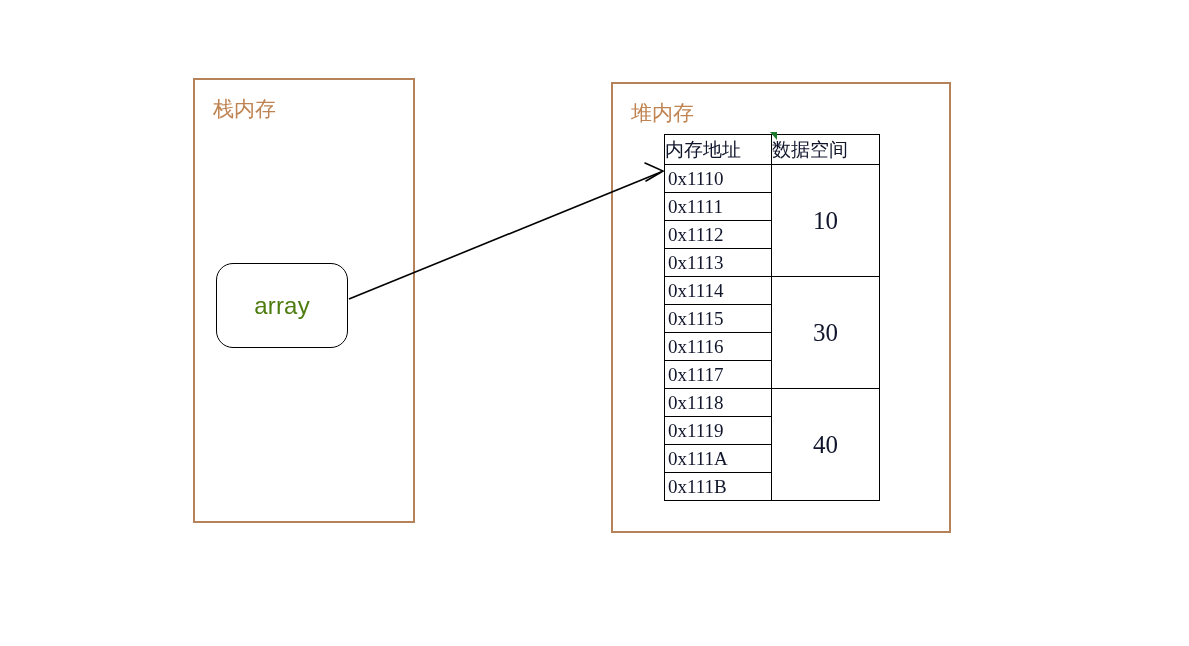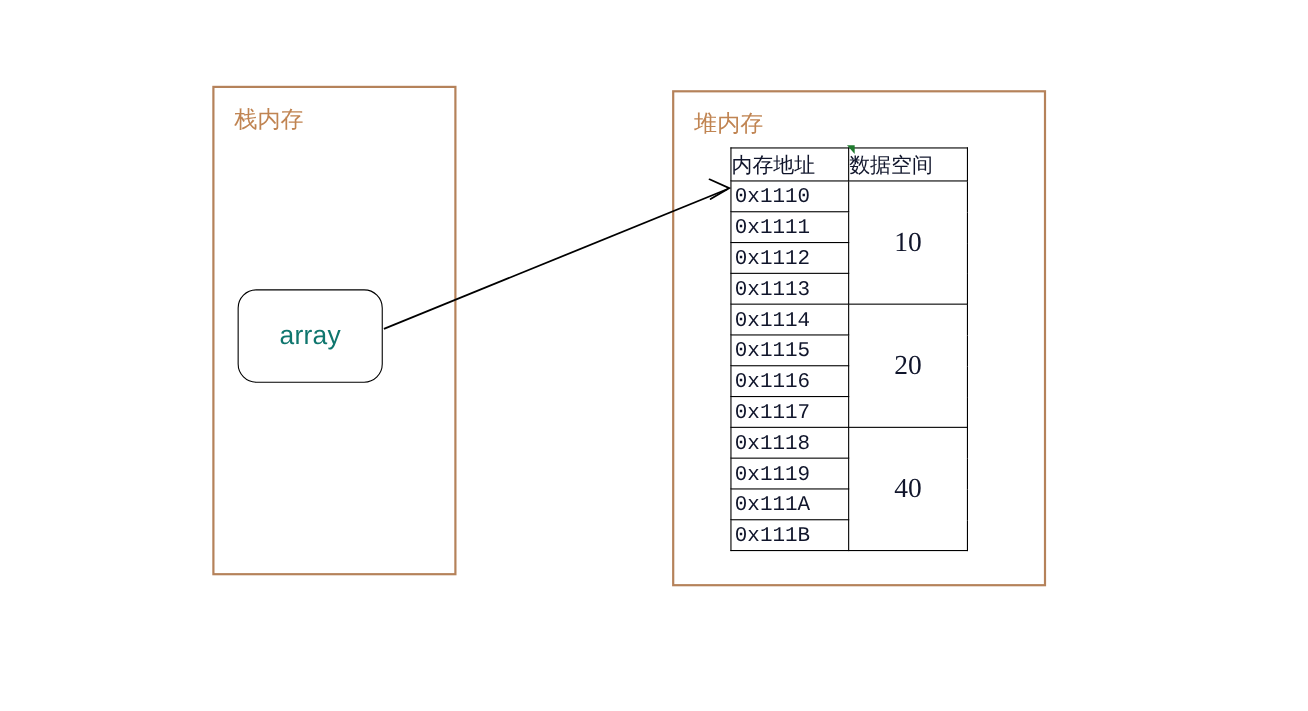--- a/index.html
+++ b/index.html
@@ -56,21 +56,21 @@
     border-radius: 17px;
     box-sizing: border-box;
     background: #ffffff;
     display: flex;
     align-items: center;
     justify-content: center;
   }
   #array-node .label {
     font-family: "Liberation Sans", sans-serif;
     font-size: 24px;
-    color: #0f766e;
+    color: #4d7c0f;
     letter-spacing: .2px;
   }
 
   
   #pointer-arrow {
     position: absolute;
     left: 0;
     top: 0;
     width: 1189px;
     height: 646px;
@@ -104,21 +104,20 @@
     font-weight: normal;
     text-align: left;
     padding-left: 0;
     height: 30px;
   }
   #memory-table td.addr-cell {
     font-size: 19px;
     text-align: left;
     padding-left: 3px;
     line-height: 26px;
-    font-family: Liberation Mono, monospace;
   }
   #memory-table td.data-cell {
     font-size: 25px;
     text-align: center;
     vertical-align: middle;
   }
 
   
   #green-marker {
     position: absolute;
@@ -166,21 +165,21 @@
     </tr>
     <tr>
       <td class="addr-cell">0x1112</td>
     </tr>
     <tr>
       <td class="addr-cell">0x1113</td>
     </tr>
 
     <tr>
       <td class="addr-cell">0x1114</td>
-      <td class="data-cell" rowspan="4">20</td>
+      <td class="data-cell" rowspan="4">30</td>
     </tr>
     <tr>
       <td class="addr-cell">0x1115</td>
     </tr>
     <tr>
       <td class="addr-cell">0x1116</td>
     </tr>
     <tr>
       <td class="addr-cell">0x1117</td>
     </tr>

